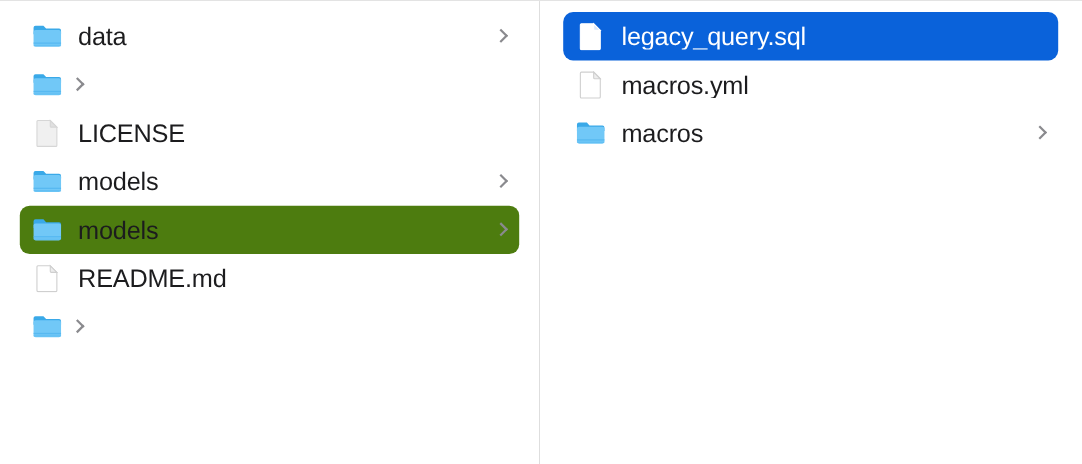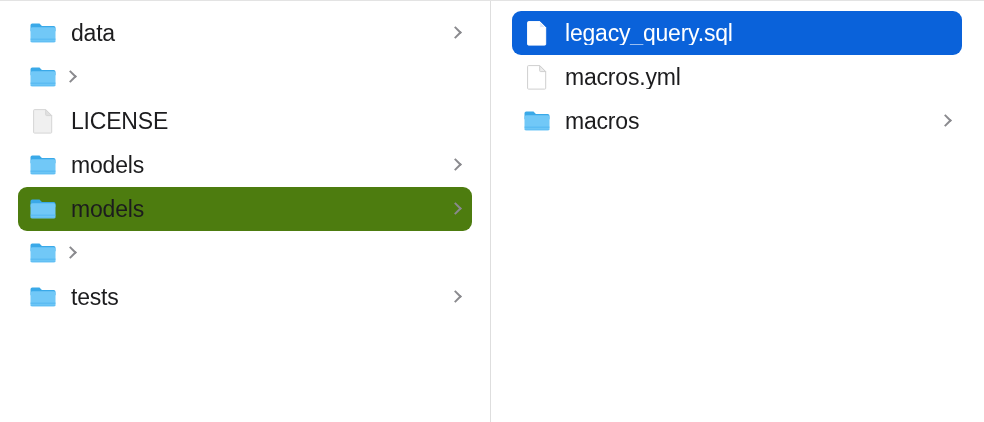--- a/index.html
+++ b/index.html
@@ -164,38 +164,36 @@
             <rect x="1.5" y="18.6" width="25" height="1.2" fill="#4fb4ef" opacity="0.75"></rect>
             <rect x="1.5" y="20.8" width="25" height="1.2" fill="#4fb4ef" opacity="0.45"></rect>
           </svg>
         </span>
         <span class="row-label">models</span>
         <span class="chevron"></span>
       </div>
       <div class="row">
         <span class="icon">
           <svg width="28" height="26" viewBox="0 0 28 26">
-            <path d="M1.5 5.2a1.8 1.8 0 0 1 1.8-1.8h7.2l2.4 2.6h11.8a1.8 1.8 0 0 1 1.8 1.8v3.4H1.5z" fill="#3aa9e8"></path>
-            <rect x="1.5" y="7.2" width="25" height="15.4" rx="1.9" fill="#71c8f7"></rect>
-            <rect x="1.5" y="18.6" width="25" height="1.2" fill="#4fb4ef" opacity="0.75"></rect>
-            <rect x="1.5" y="20.8" width="25" height="1.2" fill="#4fb4ef" opacity="0.45"></rect>
-          </svg>
-        </span>
-        <span class="chevron"></span>
-      </div>
-      <div class="row">
-        <span class="icon">
-          <svg width="28" height="26" viewBox="0 0 28 26">
-            <path d="M1.5 5.2a1.8 1.8 0 0 1 1.8-1.8h7.2l2.4 2.6h11.8a1.8 1.8 0 0 1 1.8 1.8v3.4H1.5z" fill="#3aa9e8"></path>
-            <rect x="1.5" y="7.2" width="25" height="15.4" rx="1.9" fill="#71c8f7"></rect>
-            <rect x="1.5" y="18.6" width="25" height="1.2" fill="#4fb4ef" opacity="0.75"></rect>
-            <rect x="1.5" y="20.8" width="25" height="1.2" fill="#4fb4ef" opacity="0.45"></rect>
-          </svg>
-        </span>
-        <span class="row-label">tests</span>
+            <path d="M5.5 1.6h11.2l6 6v16.6a.9.9 0 0 1-.9.9H5.5a.9.9 0 0 1-.9-.9V2.5a.9.9 0 0 1 .9-.9z" fill="#ffffff" stroke="#cfcfcf" stroke-width="1"></path>
+            <path d="M16.7 1.6v5.1a.9.9 0 0 0 .9.9h5.1z" fill="#ededed" stroke="#cfcfcf" stroke-width="1"></path>
+          </svg>
+        </span>
+        <span class="row-label">README.md</span>
+        <span class="chevron hidden"></span>
+      </div>
+      <div class="row">
+        <span class="icon">
+          <svg width="28" height="26" viewBox="0 0 28 26">
+            <path d="M1.5 5.2a1.8 1.8 0 0 1 1.8-1.8h7.2l2.4 2.6h11.8a1.8 1.8 0 0 1 1.8 1.8v3.4H1.5z" fill="#3aa9e8"></path>
+            <rect x="1.5" y="7.2" width="25" height="15.4" rx="1.9" fill="#71c8f7"></rect>
+            <rect x="1.5" y="18.6" width="25" height="1.2" fill="#4fb4ef" opacity="0.75"></rect>
+            <rect x="1.5" y="20.8" width="25" height="1.2" fill="#4fb4ef" opacity="0.45"></rect>
+          </svg>
+        </span>
         <span class="chevron"></span>
       </div>
     </div>
 
   <div class="column-divider"></div>
 
   <div class="column" id="column-right">
       <div class="row selected-active">
         <span class="icon">
           <svg width="28" height="26" viewBox="0 0 28 26">

